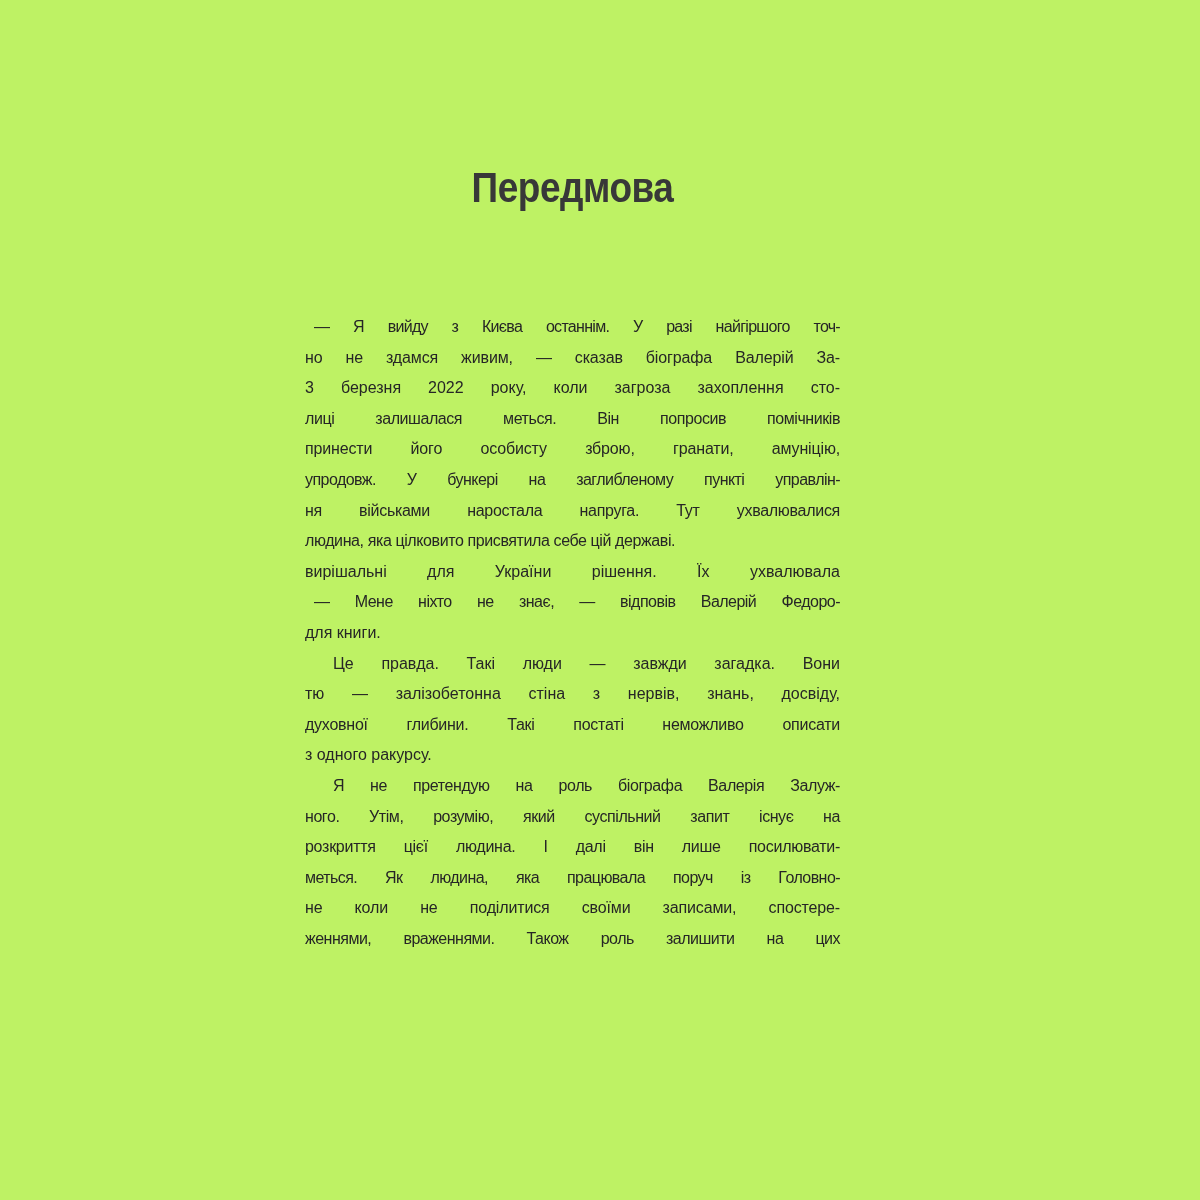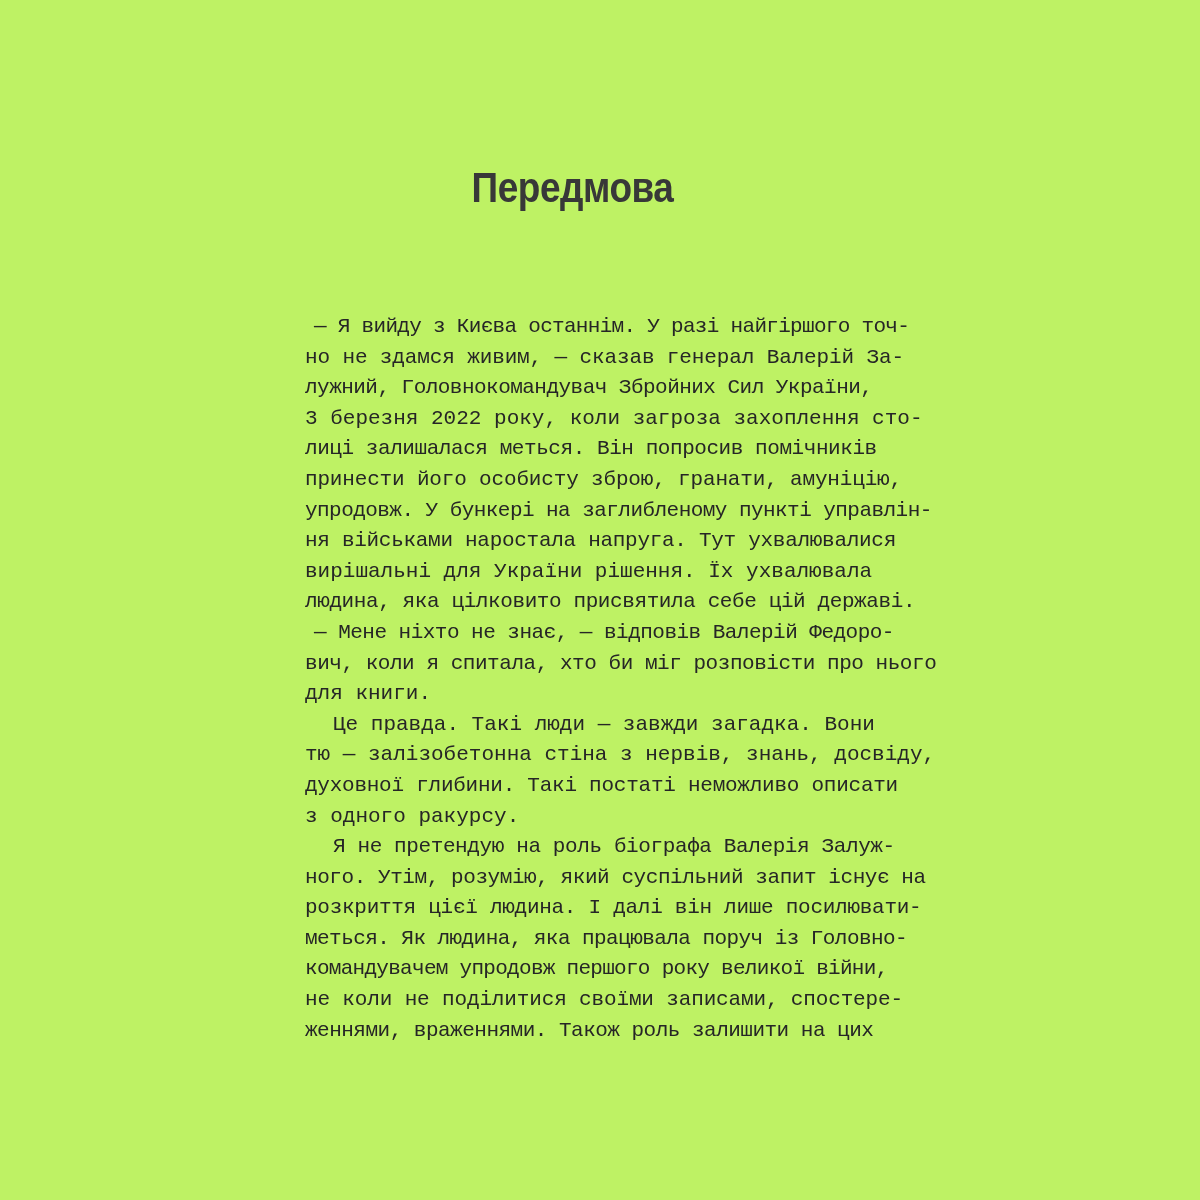--- a/index.html
+++ b/index.html
@@ -27,22 +27,22 @@
     font-size: 42px;
     line-height: 50px;
     color: #383838;
     text-align: center;
     transform: scaleX(0.88);
     transform-origin: 50% 50%;
     letter-spacing: -0.5px;
   }
   .body-text {
     margin-top: 99px;
-    font-family: Liberation Mono, monospace;
-    font-size: 21px;
+    font-family: Liberation Sans, sans-serif;
+    font-size: 16px;
     line-height: 30.6px;
     color: #262626;
   }
   .paragraph {
     margin: 0;
     padding: 0;
   }
   .line {
     text-align: justify;
     text-align-last: justify;
@@ -61,45 +61,42 @@
 </style>
 </head>
 <body>
 
 <div class="page">
   <main class="column">
     <h1 class="chapter-title">Передмова</h1>
     <section class="body-text">
         <div class="paragraph">
           <div class="line first dash" style="letter-spacing: -0.7px;">— Я вийду з Києва останнім. У разі найгіршого точ-</div>
-          <div class="line" style="letter-spacing: -0.124167px;">но не здамся живим, — сказав генерал Валерій За-</div>
-          <div class="line" style="letter-spacing: -0.530638px;">лужний, Головнокомандувач Збройних Сил України,</div>
+          <div class="line" style="letter-spacing: -0.124167px;">но не здамся живим, — сказав біографа Валерій За-</div>
           <div class="line">3 березня 2022 року, коли загроза захоплення сто-</div>
           <div class="line" style="letter-spacing: -0.436667px;">лиці залишалася меться. Він попросив помічників</div>
           <div class="line" style="letter-spacing: -0.165833px;">принести його особисту зброю, гранати, амуніцію,</div>
           <div class="line" style="letter-spacing: -0.549412px;">упродовж. У бункері на заглибленому пункті управлін-</div>
           <div class="line" style="letter-spacing: -0.290833px;">ня військами наростала напруга. Тут ухвалювалися</div>
+          <div class="line end" style="letter-spacing: -0.4px;">людина, яка цілковито присвятила себе цій державі.</div>
           <div class="line">вирішальні для України рішення. Їх ухвалювала</div>
-          <div class="line end" style="letter-spacing: -0.4px;">людина, яка цілковито присвятила себе цій державі.</div>
         </div>
         <div class="paragraph">
           <div class="line first dash" style="letter-spacing: -0.52px;">— Мене ніхто не знає, — відповів Валерій Федоро-</div>
-          <div class="line" style="letter-spacing: -0.462308px;">вич, коли я спитала, хто би міг розповісти про нього</div>
           <div class="line end">для книги.</div>
         </div>
         <div class="paragraph">
           <div class="line first">Це правда. Такі люди — завжди загадка. Вони</div>
           <div class="line">тю — залізобетонна стіна з нервів, знань, досвіду,</div>
           <div class="line" style="letter-spacing: -0.249167px;">духовної глибини. Такі постаті неможливо описати</div>
           <div class="line end">з одного ракурсу.</div>
         </div>
         <div class="paragraph">
           <div class="line first" style="letter-spacing: -0.389565px;">Я не претендую на роль біографа Валерія Залуж-</div>
           <div class="line" style="letter-spacing: -0.431765px;">ного. Утім, розумію, який суспільний запит існує на</div>
           <div class="line" style="letter-spacing: -0.274902px;">розкриття цієї людина. І далі він лише посилювати-</div>
           <div class="line" style="letter-spacing: -0.56px;">меться. Як людина, яка працювала поруч із Головно-</div>
-          <div class="line" style="letter-spacing: -0.713878px;">командувачем упродовж першого року великої війни,</div>
           <div class="line" style="letter-spacing: -0.145px;">не коли не поділитися своїми записами, спостере-</div>
           <div class="line" style="letter-spacing: -0.509362px;">женнями, враженнями. Також роль залишити на цих</div>
         </div>
       </section>
   </main>
 </div>
 
 </body></html>

